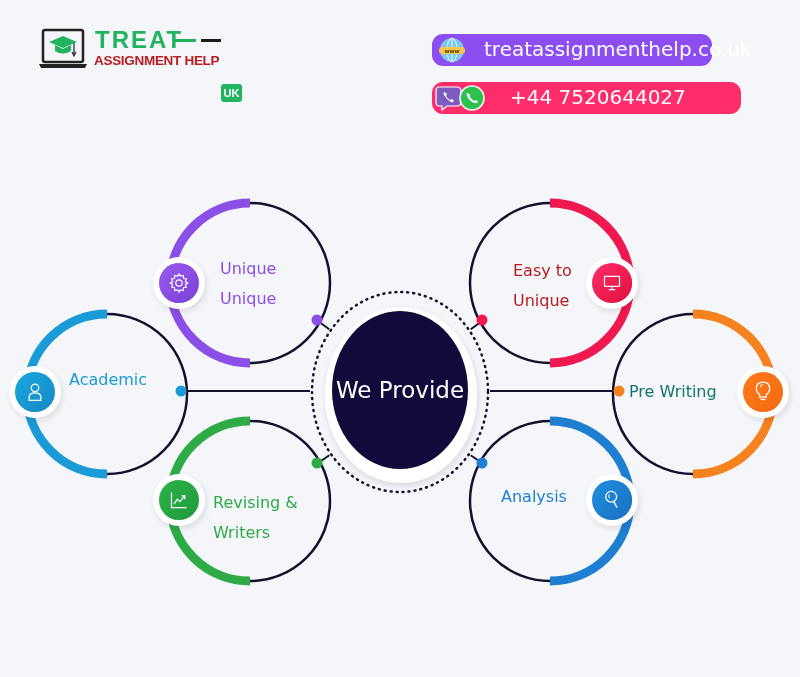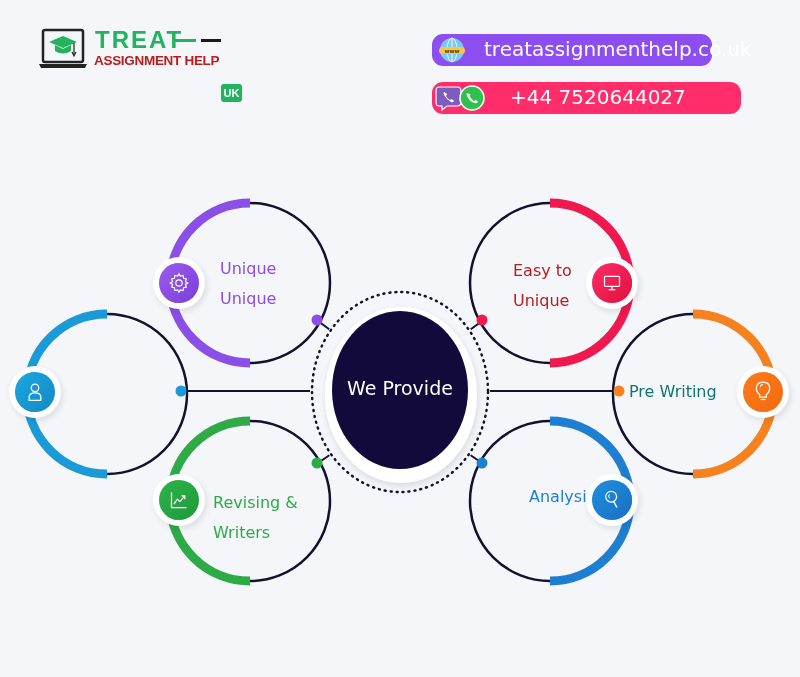--- a/index.html
+++ b/index.html
@@ -12,21 +12,21 @@
   .logo-text-ah { left:56px; top:26px; font-size:13.5px; font-weight:bold; color:#b91c1c; font-family:"Liberation Sans", sans-serif; letter-spacing:-0.3px; }
   .logo-uk { left:183px; top:25px; width:21px; height:18px; background:#22b35e; color:#fff; font-size:11px; font-weight:bold; border-radius:3px; text-align:center; line-height:18px; font-family:"Liberation Sans", sans-serif;margin-top:32px; }
   
   .bar { left:432px; width:280px; height:32px; border-radius:11px; color:#fff; font-size:20px; }
   .bar-web { top:34px; background:#8c4ef0; }
   .bar-phone { top:82px; background:#ff2d6a;padding-left:29px; }
   .bar-text { position:absolute; top:3px; font-family:"DejaVu Sans", sans-serif; }
   
   svg.diagram { position:absolute; left:0; top:0; }
   .label { position:absolute; font-family:"DejaVu Sans", sans-serif; font-size:16px; line-height:30px; text-align:left; }
-  .center-label { position:absolute; left:333px; top:377px; width:134px; text-align:center; color:#fff; font-size:19px; }
+  .center-label { position:absolute; left:333px; top:377px; width:134px; text-align:center; color:#fff; font-size:23px; }
   .icon-badge { position:absolute; width:40px; height:40px; border-radius:50%; display:flex; align-items:center; justify-content:center; box-shadow:0 0 0 6px #ffffff, 2px 3px 6px 6px rgba(0,0,0,0.10); }
 </style>
 </head>
 <body>
 
 <div class="abs logo">
   <svg class="abs" style="left:0;top:0" width="50" height="44" viewBox="0 0 50 44">
     <rect x="5" y="3" width="40" height="32" rx="2" fill="none" stroke="#222" stroke-width="2.5"></rect>
     <path d="M1 37 H49 L47 41 H3 Z" fill="#222"></path>
     <path d="M25 9 L39 15 L25 21 L11 15 Z" fill="#22b35e"></path>
@@ -130,29 +130,30 @@
 
 <div class="label" style="left:220px;top:254px;color:#8a4fe6;">
   <div>Unique</div>
   <div>Unique</div>
 </div>
 <div class="label" style="left:513px;top:256px;color:#b91c1c;">
   <div>Easy to</div>
   <div>Unique</div>
 </div>
 <div class="label" style="left:69px;top:365px;color:#1a9ad6;">
+  <div>Academic</div>
 </div>
 <div class="label" style="left:629px;top:377px;color:#0f766e;">
   <div>Pre Writing</div>
 </div>
 <div class="label" style="left:213px;top:488px;color:#2eab47;">
   <div>Revising &amp;</div>
   <div>Writers</div>
 </div>
-<div class="label" style="left:501px;top:482px;color:#1e7fd0;margin-left:28px;">
+<div class="label" style="left:501px;top:482px;color:#1e7fd0;">
   <div>Analysis</div>
 </div>
 
 <div class="icon-badge" style="left:159px;top:263px;background:linear-gradient(135deg,#9a5cf0,#7a3fd6);">
   <svg width="22" height="22" viewBox="0 0 24 24">
       <path d="M12 2 L13.5 4.5 L16.5 3.8 L17 6.8 L20 7.5 L19 10.5 L21.5 12 L19 13.5 L20 16.5 L17 17.2 L16.5 20.2 L13.5 19.5 L12 22 L10.5 19.5 L7.5 20.2 L7 17.2 L4 16.5 L5 13.5 L2.5 12 L5 10.5 L4 7.5 L7 6.8 L7.5 3.8 L10.5 4.5 Z" fill="none" stroke="#fff" stroke-width="1.3"></path>
       <circle cx="12" cy="12" r="3.5" fill="none" stroke="#fff" stroke-width="1.3"></circle>
     </svg>
 </div>
 <div class="icon-badge" style="left:592px;top:263px;background:linear-gradient(135deg,#ff2d6a,#e0103c);">

